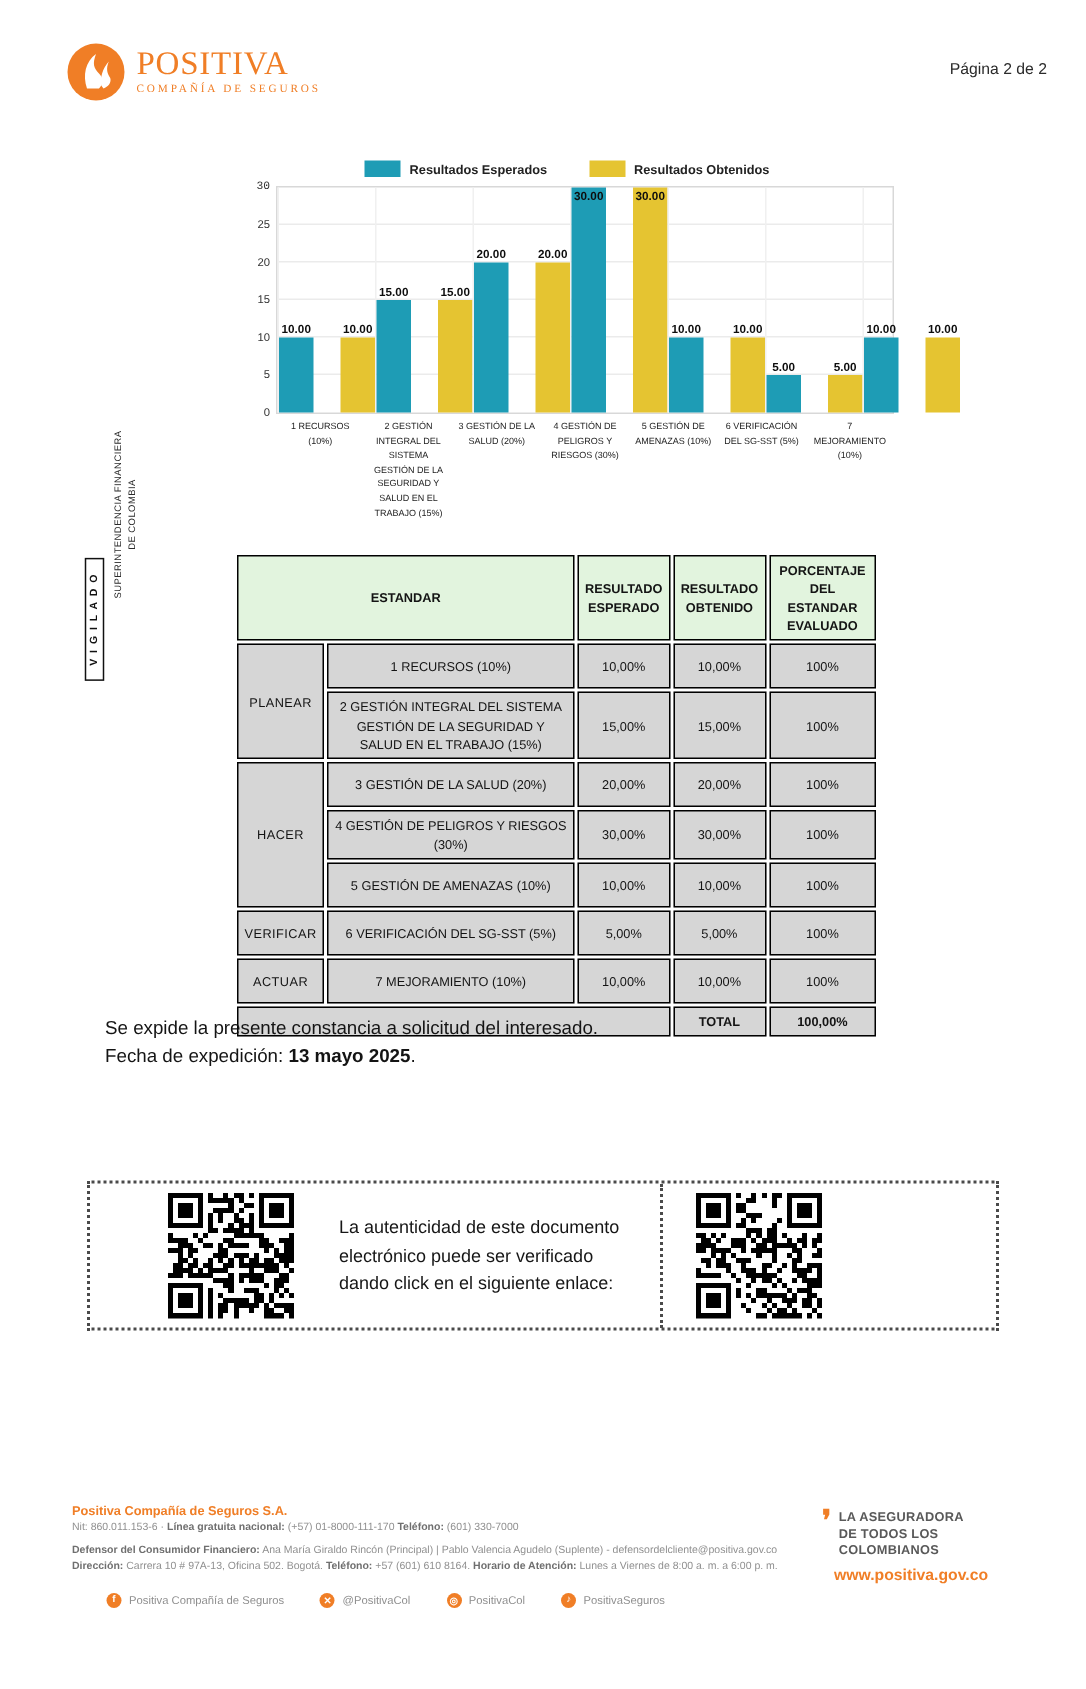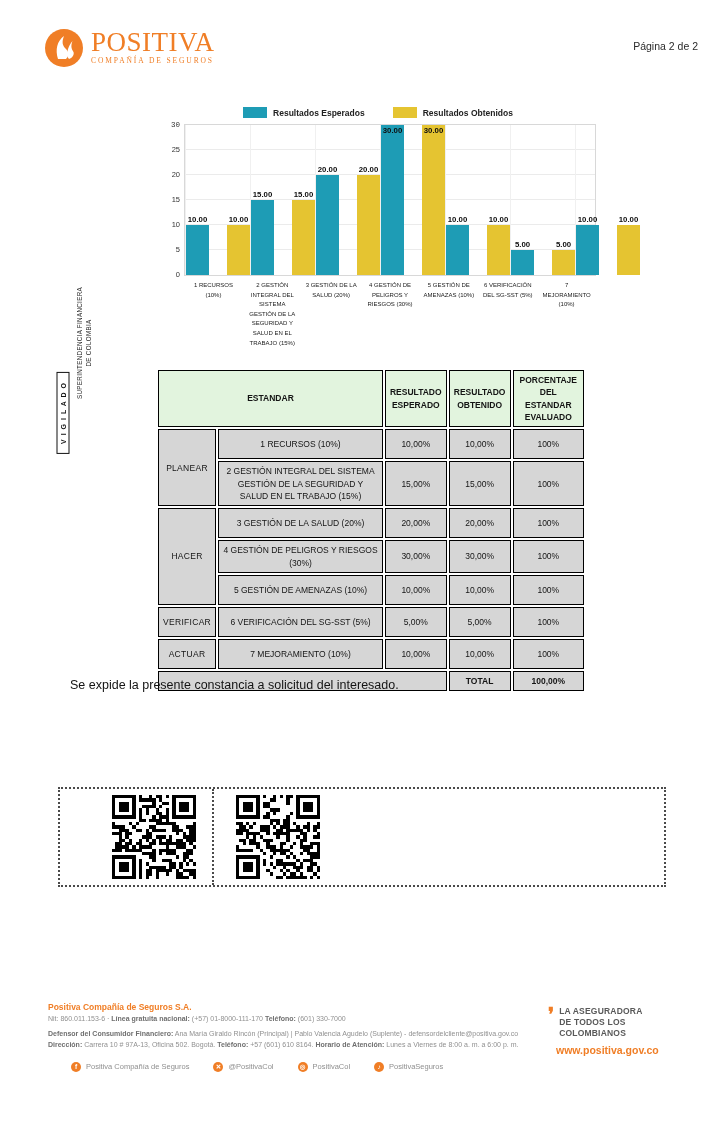--- a/index.html
+++ b/index.html
@@ -2,21 +2,21 @@
 <html><head>
 <meta charset="utf-8">
 <style>
   html,body{margin:0;padding:0;background:#fff;}
   body{width:724px;height:1126px;position:relative;overflow:hidden;
        font-family:"Liberation Sans",sans-serif;color:#141414;}
 
   
   .logo{position:absolute;left:44px;top:28px;display:flex;align-items:center;gap:7px;}
   .logo svg{width:40px;height:40px;display:block;}
-  .logo-name{font-family:"Liberation Serif",serif;color:#f07e26;font-size:27px;line-height:.85;letter-spacing:.5px;}
+  .logo-name{font-family:"Liberation Serif",serif;color:#f07e26;font-size:22px;line-height:.85;letter-spacing:.5px;}
   .logo-sub{font-family:"Liberation Serif",serif;color:#f07e26;font-size:7.5px;letter-spacing:1.9px;margin-top:2px;}
   .page-num{position:absolute;right:26px;top:40px;font-size:10.5px;color:#2b2b2b;}
 
   
   .rot{position:absolute;transform:translate(-50%,-50%) rotate(-90deg);white-space:pre-line;text-align:center;}
   .regulator{left:84px;top:343px;font-size:6.3px;color:#2a2a2a;line-height:1.45;letter-spacing:.3px;}
   .vigilado{left:63px;top:413px;font-size:7px;font-weight:bold;color:#111;border:1px solid #111;
             padding:2px 9px;letter-spacing:1px;white-space:nowrap;}
 
   
@@ -260,20 +260,21 @@
           <td class="blank" colspan="3"></td>
           <td class="tot">TOTAL</td>
           <td class="tot">100,00%</td>
         </tr>
       </tbody>
   </table>
 </div>
 
 <div class="bodytext">
   <p>Se expide la presente constancia a solicitud del interesado.</p>
+  <p><span>Fecha de expedición: </span><span class="b">13 mayo 2025</span><span>.</span></p>
 </div>
 
 <div class="verify">
   <div class="qr qr-left">
       <svg viewBox="0 0 25 25" shape-rendering="crispEdges" fill="#000">
         <rect x="8" y="0" width="1" height="1"></rect>
         <rect x="11" y="0" width="1" height="1"></rect>
         <rect x="13" y="0" width="1" height="1"></rect>
         <rect x="14" y="0" width="1" height="1"></rect>
         <rect x="16" y="0" width="1" height="1"></rect>
@@ -507,20 +508,21 @@
         <rect x="1" y="1" width="5" height="5" fill="#fff"></rect>
         <rect x="2" y="2" width="3" height="3"></rect>
         <rect x="18" y="0" width="7" height="7"></rect>
         <rect x="19" y="1" width="5" height="5" fill="#fff"></rect>
         <rect x="20" y="2" width="3" height="3"></rect>
         <rect x="0" y="18" width="7" height="7"></rect>
         <rect x="1" y="19" width="5" height="5" fill="#fff"></rect>
         <rect x="2" y="20" width="3" height="3"></rect>
       </svg>
     </div>
+  <div class="verify-text">La autenticidad de este documento electrónico puede ser verificado dando click en el siguiente enlace:</div>
   <div class="vdiv"></div>
   <div class="qr qr-right">
       <svg viewBox="0 0 25 25" shape-rendering="crispEdges" fill="#000">
         <rect x="8" y="0" width="1" height="1"></rect>
         <rect x="11" y="0" width="1" height="1"></rect>
         <rect x="13" y="0" width="1" height="1"></rect>
         <rect x="15" y="0" width="1" height="1"></rect>
         <rect x="16" y="0" width="1" height="1"></rect>
         <rect x="10" y="1" width="1" height="1"></rect>
         <rect x="11" y="1" width="1" height="1"></rect>

